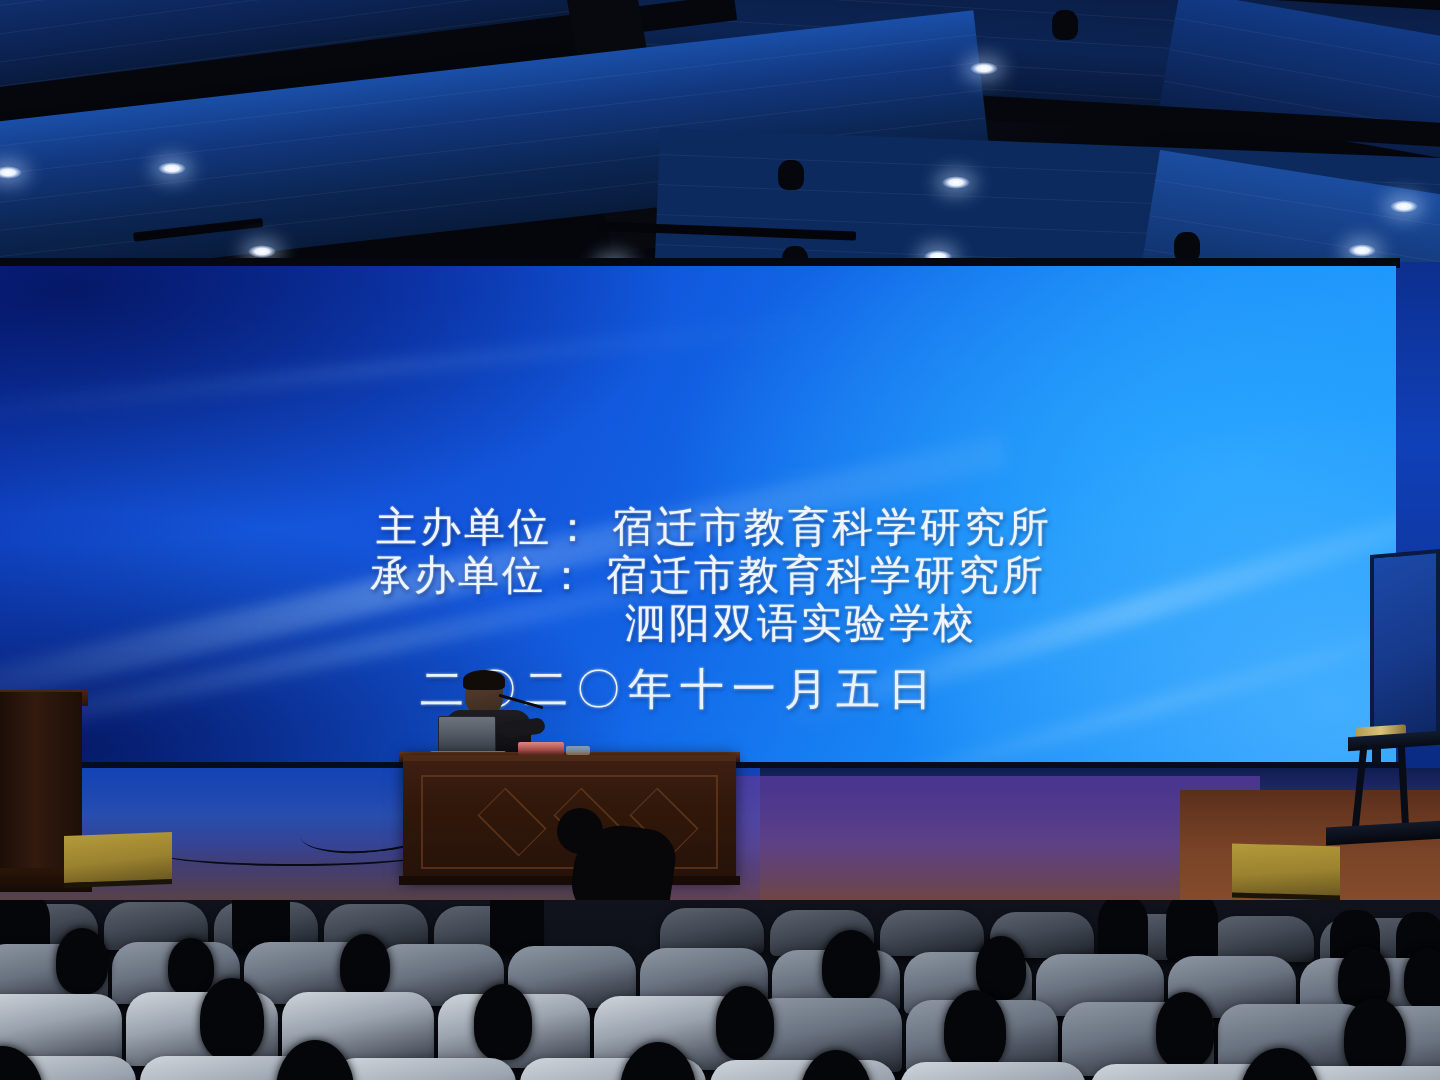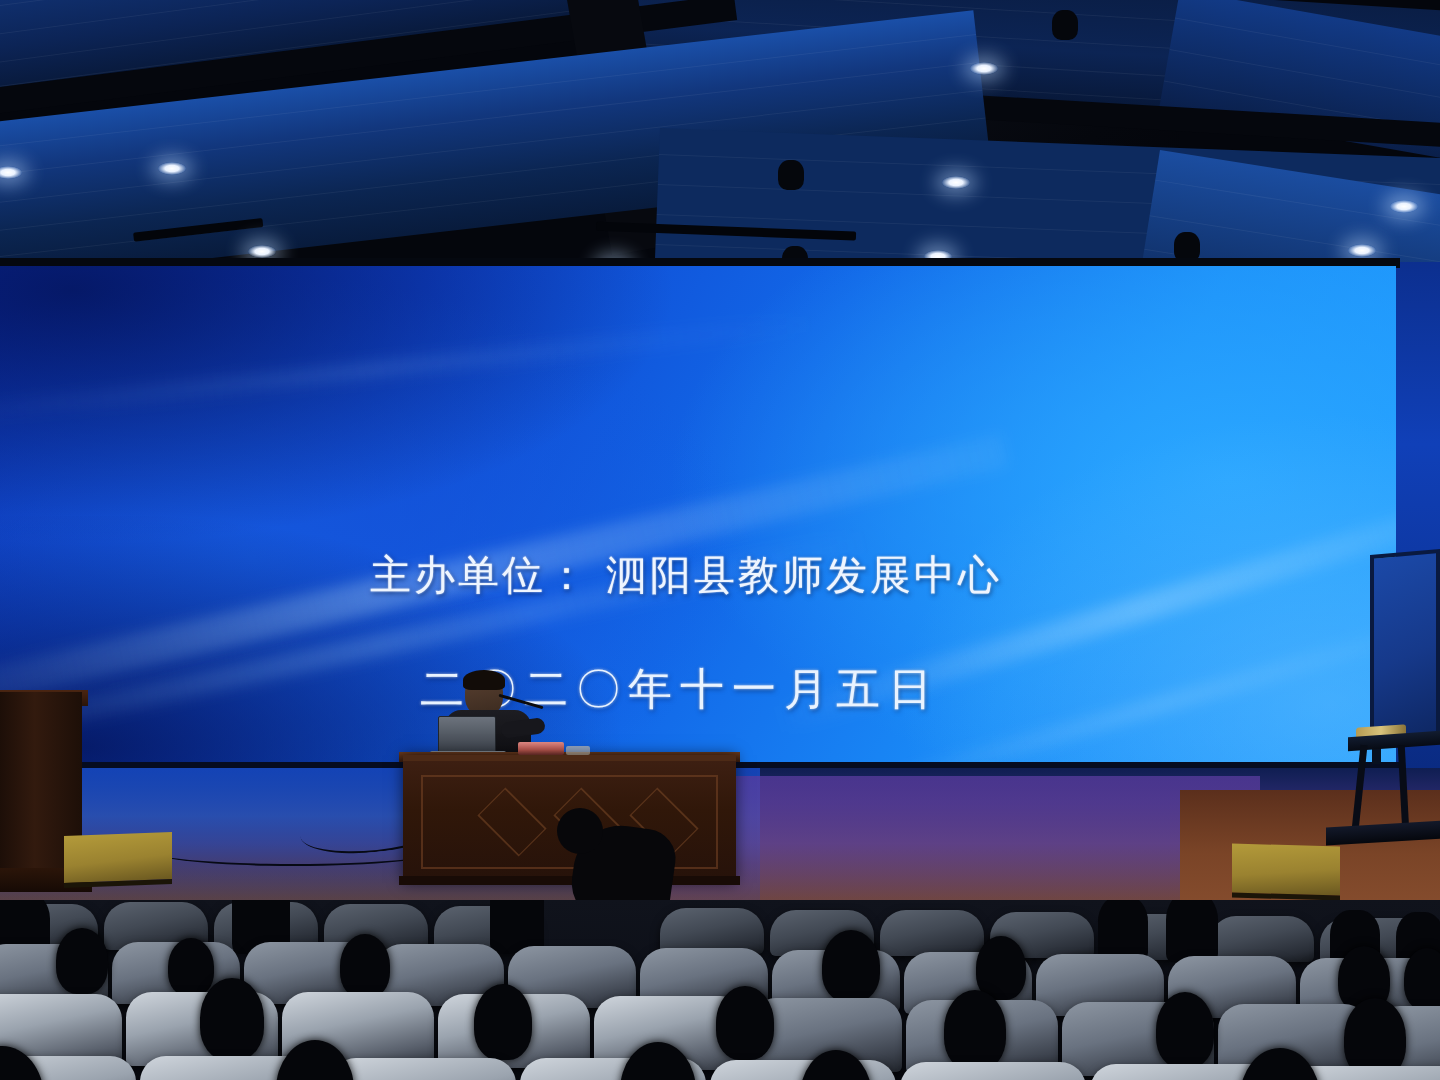--- a/index.html
+++ b/index.html
@@ -279,21 +279,23 @@
     <div class="scr-dark-topleft"></div>
     <div class="scr-dark-bottomleft"></div>
     <div class="streak s5"></div>
     <div class="streak s1"></div>
     <div class="streak s2"></div>
     <div class="streak s3"></div>
     <div class="streak s4"></div>
     <div class="scr-glow-br"></div>
   </div>
 
-  <div class="scr-sub sub2">主办单位： 泗阳县教师发展中心</div>
+  <div class="scr-sub sub1">主办单位： 宿迁市教育科学研究所</div>
+  <div class="scr-sub sub2">承办单位： 宿迁市教育科学研究所</div>
+  <div class="scr-sub sub3">泗阳双语实验学校</div>
   <div class="scr-date">二〇二〇年十一月五日</div>
 
   <div class="scr-bezel-b"></div>
 
   <div class="stage"></div>
   <div class="stage-left-blue"></div>
   <div class="stage-mid-purple"></div>
   <div class="stage-right-wood"></div>
   <div class="stage-edge"></div>
 

